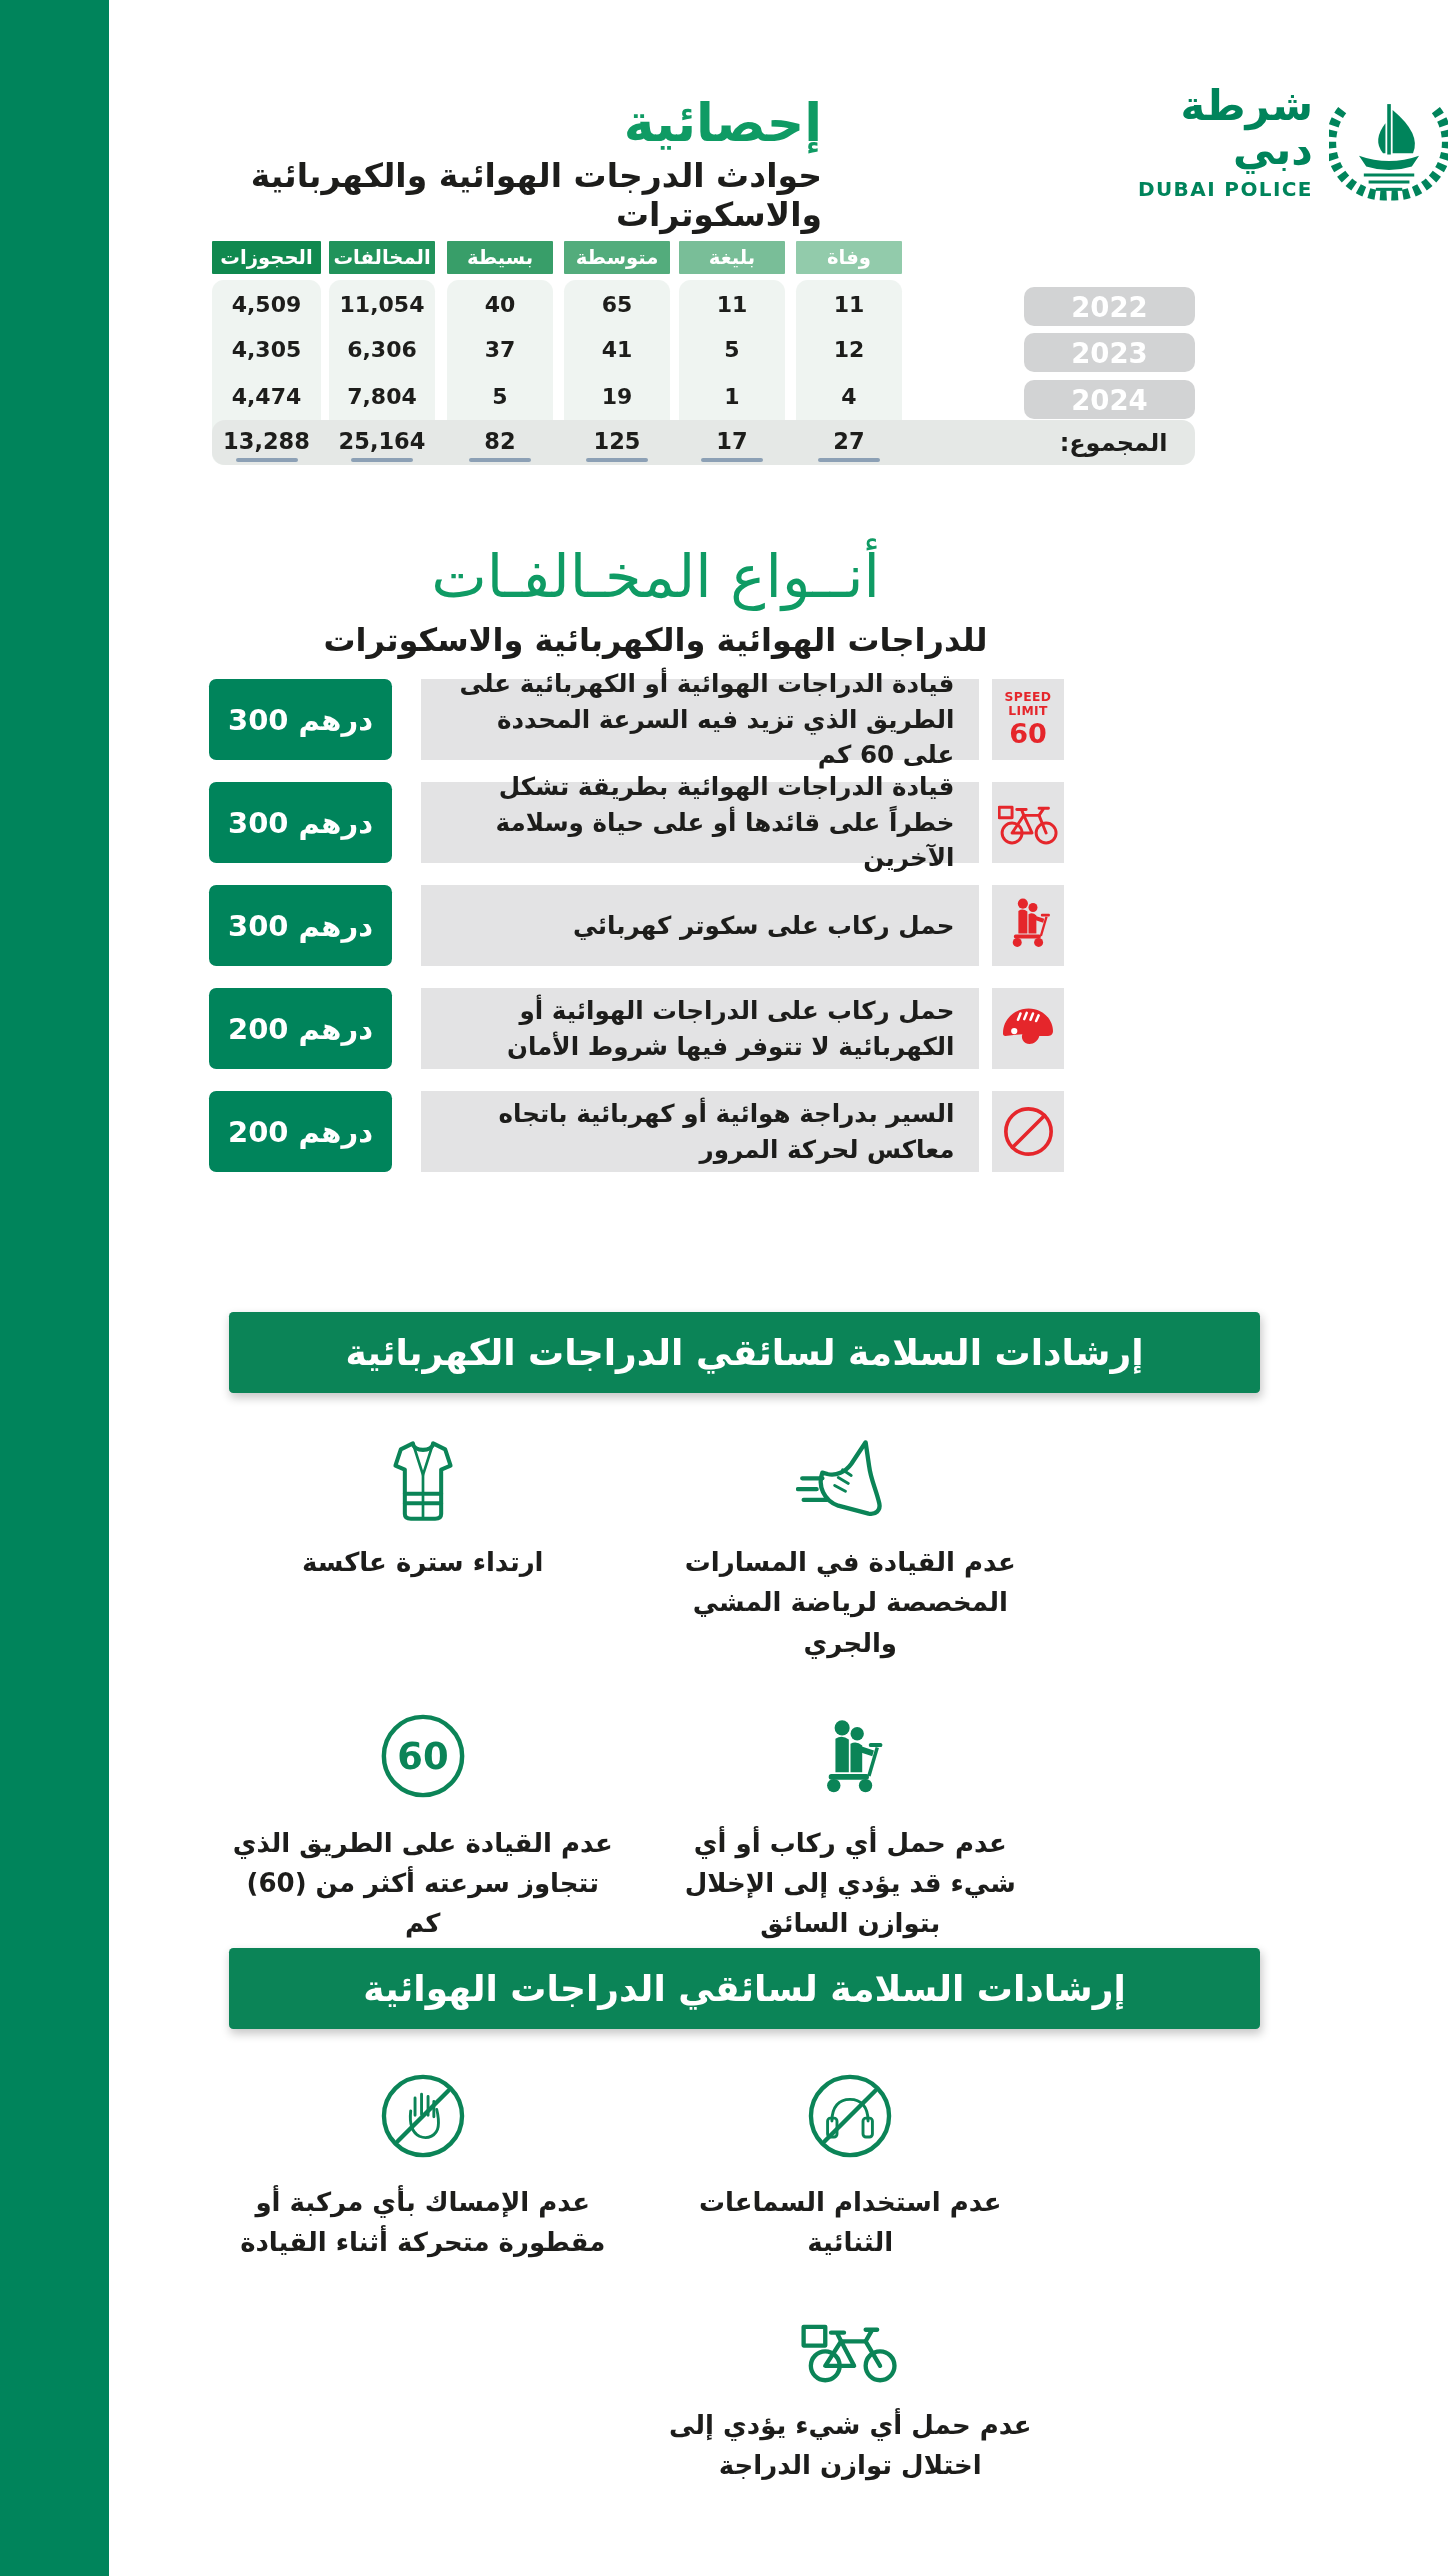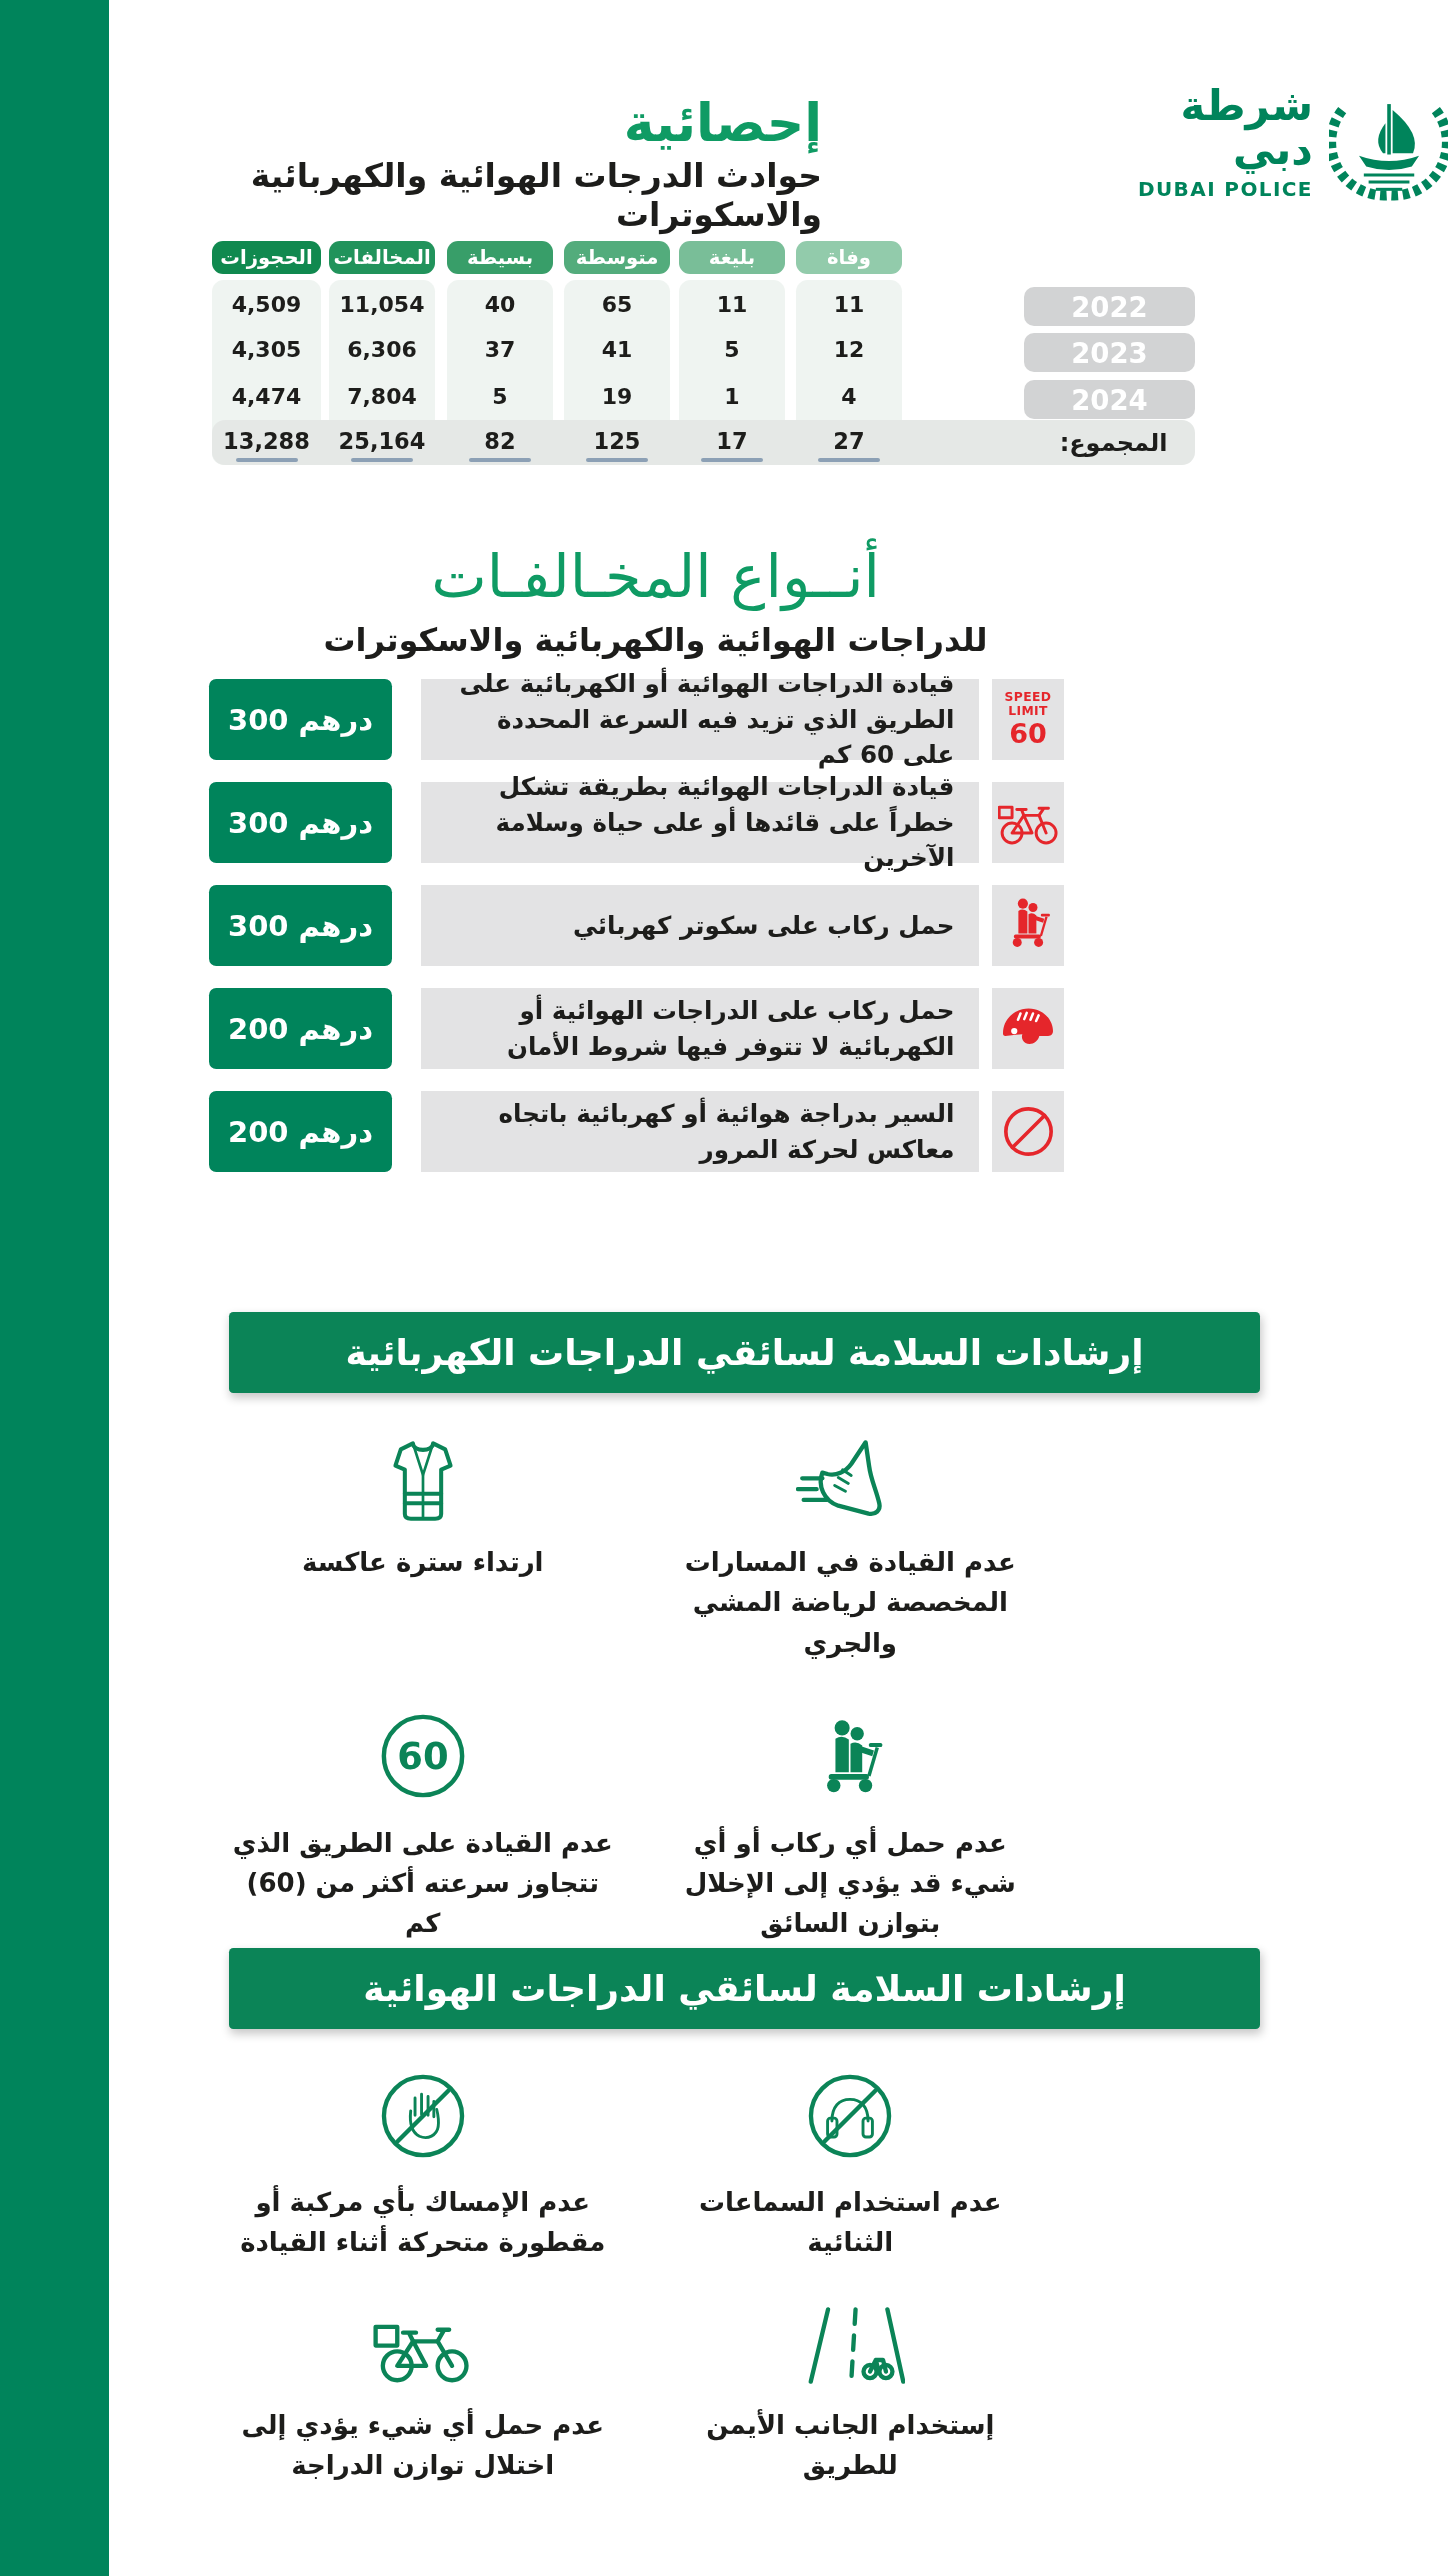--- a/index.html
+++ b/index.html
@@ -17,21 +17,21 @@
   
   .header-block { position:absolute; top:93px; right:627px; width:710px; text-align:right; direction:rtl; }
   .header-title { font-size:52px; font-weight:bold; color:#0F9B64; }
   .header-sub { margin-top:3px; font-size:33px; font-weight:bold; color:#1D1D1B; }
 
   
   .stats { position:absolute; left:212px; top:241px; width:983px; height:243px; direction:ltr; }
   .col { position:absolute; top:0; height:243px; }
   .c0{left:0;width:109px}.c1{left:117px;width:106px}.c2{left:235px;width:106px}
   .c3{left:352px;width:106px}.c4{left:467px;width:106px}.c5{left:584px;width:106px}
-  .pill { height:33px; border-radius:11px; color:#fff; font-weight:bold; font-size:19.6px;
+  .pill { height:33px; border-radius:1px; color:#fff; font-weight:bold; font-size:19.6px;
           display:flex; align-items:center; justify-content:center; direction:rtl; position:relative; z-index:3; }
   .hc0{background:#10894F}.hc1{background:#21935B}.hc2{background:#389E69}
   .hc3{background:#53AC7C}.hc4{background:#79BE98}.hc5{background:#92CBAB}
   .colbody { position:absolute; left:0; right:0; top:39px; height:185px; background:#EFF4F1; border-radius:11.6px; z-index:1; }
   .cell { position:absolute; left:0; width:100%; text-align:center; font-weight:bold; font-size:22px; z-index:3; }
   .r1{top:51px}.r2{top:96px}.r3{top:143px}
   .rt{top:187px; font-size:22.5px;}
   .totalstrip { position:absolute; left:0; top:179px; width:983px; height:45px; background:#E5E8E6; border-radius:13px; z-index:2; }
   .tline { position:absolute; width:62px; height:3.6px; border-radius:2.2px; background:#8CA0B5; left:50%; transform:translateX(-50%); top:217px; z-index:3; }
   .ycol { position:absolute; left:812px; top:0; width:171px; height:243px; }
@@ -341,35 +341,20 @@
         <svg class="oicon" width="94" height="94" viewBox="0 0 130 130">
           <circle cx="65" cy="65" r="54"></circle>
           <path d="M54 40 V64 M63 35 V63 M72 38 V64 M80 45 V66" class="thin"></path>
           <path d="M48 58 C46 76 50 88 60 93 C72 98 84 92 86 80 C87 72 86 64 84 56" class="thin"></path>
           <line x1="30" y1="100" x2="100" y2="30"></line>
         </svg>
       </div>
       <div class="tcap">عدم الإمساك بأي مركبة أو مقطورة متحركة أثناء القيادة</div>
     </div>
 
-    <div class="tip">
-      <div class="ticon">
-        <svg class="oicon" width="109" height="81" viewBox="0 0 150 112">
-          <path d="M20 106 L44 6" stroke-width="7"></path>
-          <path d="M126 6 L148 106" stroke-width="7"></path>
-          <path d="M82 6 L76 106" class="dash" stroke-width="7"></path>
-          <g class="thin">
-            <circle cx="102" cy="92" r="9"></circle>
-              <circle cx="124" cy="92" r="9"></circle>
-            <path d="M102 92 L110 76 L120 76 L124 92 M110 76 L114 92"></path>
-          </g>
-        </svg>
-      </div>
-      <div class="tcap">إستخدام الجانب الأيمن للطريق</div>
-    </div>
 
     <div class="tip">
       <div class="ticon">
         <svg class="oicon" width="109" height="75" viewBox="0 0 150 104">
           <circle cx="40" cy="76" r="20" stroke-width="5"></circle>
           <circle cx="116" cy="76" r="20" stroke-width="5"></circle>
           <path d="M40 76 L62 42 L96 42 L116 76 M62 42 L80 76 L40 76" stroke-width="5"></path>
           <path d="M96 42 L104 28 M96 26 H112" stroke-width="5"></path>
           <path d="M62 42 L56 30 M48 30 H66" stroke-width="5"></path>
           <rect x="10" y="22" width="30" height="26" stroke-width="5"></rect>

